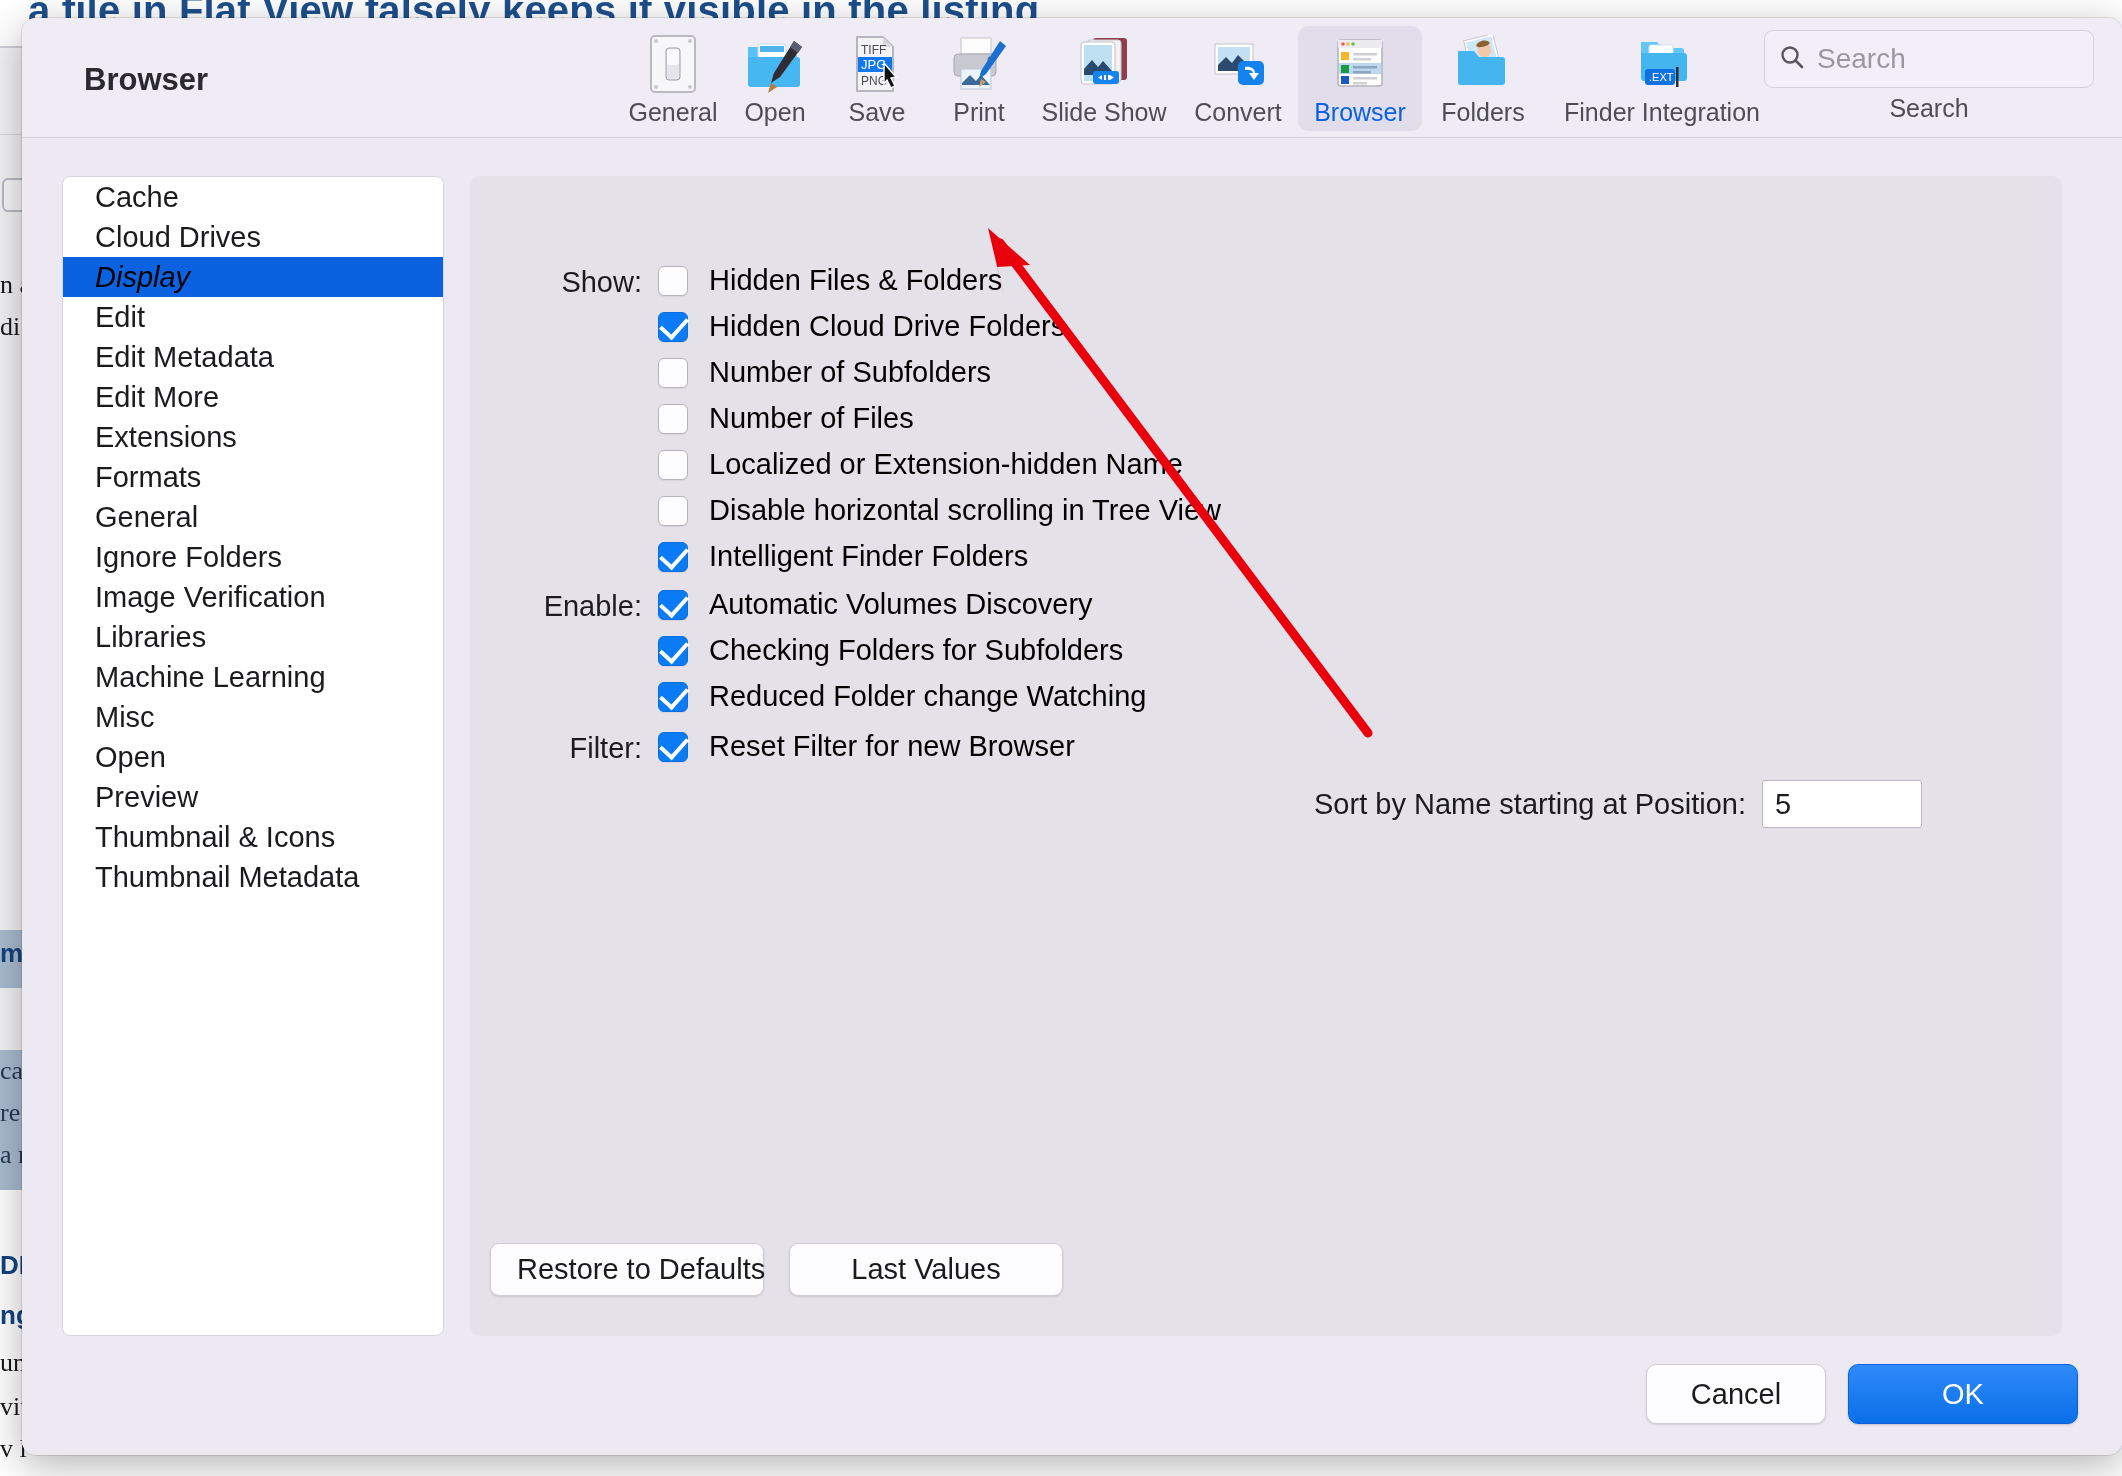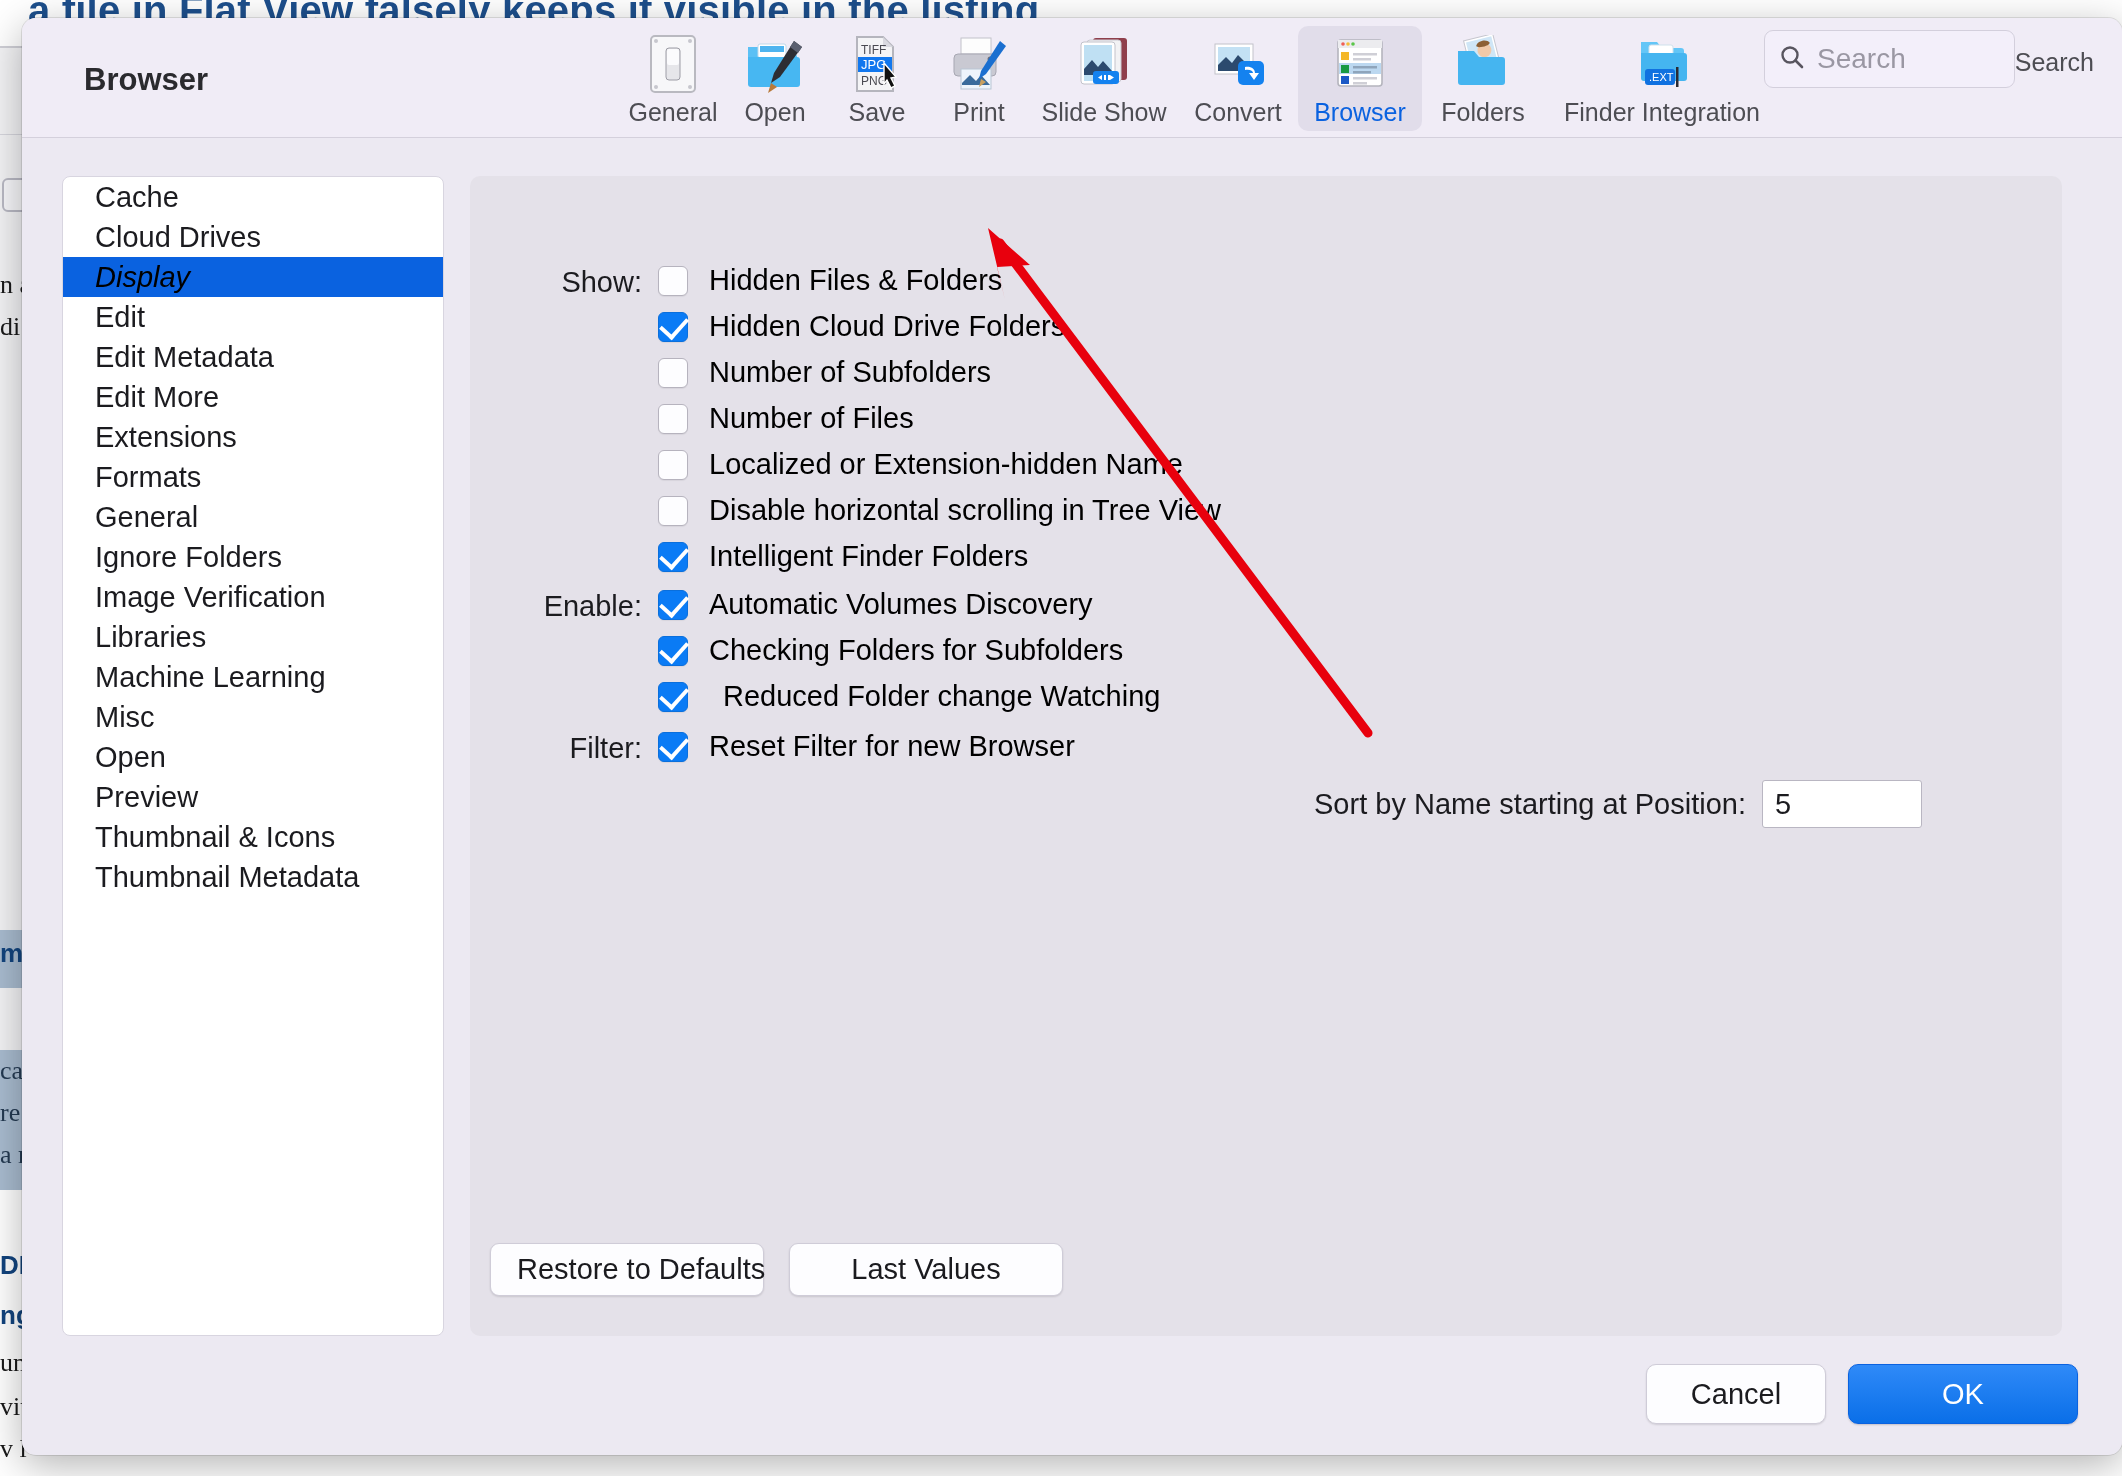--- a/index.html
+++ b/index.html
@@ -59,21 +59,21 @@
     padding:8px 2px 4px; border-radius:10px; cursor:default;
   }
   .tb-item.selected { background:#e1ddea; }
   .tb-item.wide { width:200px; }
   .tb-icon { height:60px; display:flex; align-items:center; justify-content:center; }
   .tb-label { margin-top:4px; font-size:25px; color:#4d4d53; white-space:nowrap; }
   .tb-item.selected .tb-label { color:#0a62e0; }
 
   
   .search-wrap { position:absolute; left:1742px; top:12px; width:330px;
-                 display:flex; flex-direction:row; align-items:center; }
+                 display:flex; flex-direction:column; align-items:center; }
   .search-box {
     width:330px; height:58px; border:1px solid #d3cfdc; border-radius:9px;
     background:#f3effa; display:flex; align-items:center; padding:0 14px; gap:12px;
   }
   .search-ph { font-size:28px; color:#9a97a3; }
   .search-cap { margin-top:6px; font-size:25px; color:#4d4d53; }
 
   
   .body-area { position:relative; height:1210px; background:#ece9f2; }
   .sidebar {
@@ -430,21 +430,21 @@
           <div class="rlabel" style="left:0; top:414px; width:172px;">Enable:</div>
 
           <div class="row" style="left:188px; top:412px;">
             <span class="cb on"></span>
             <span class="cb-text">Automatic Volumes Discovery</span>
           </div>
           <div class="row" style="left:188px; top:458px;">
             <span class="cb on"></span>
             <span class="cb-text">Checking Folders for Subfolders</span>
           </div>
-          <div class="row" style="left:188px; top:504px;gap:14px;">
+          <div class="row" style="left:188px; top:504px;">
             <span class="cb on"></span>
             <span class="cb-text">Reduced Folder change Watching</span>
           </div>
 
           <div class="rlabel" style="left:0; top:556px; width:172px;">Filter:</div>
 
           <div class="row" style="left:188px; top:554px;">
             <span class="cb on"></span>
             <span class="cb-text">Reset Filter for new Browser</span>
           </div>

